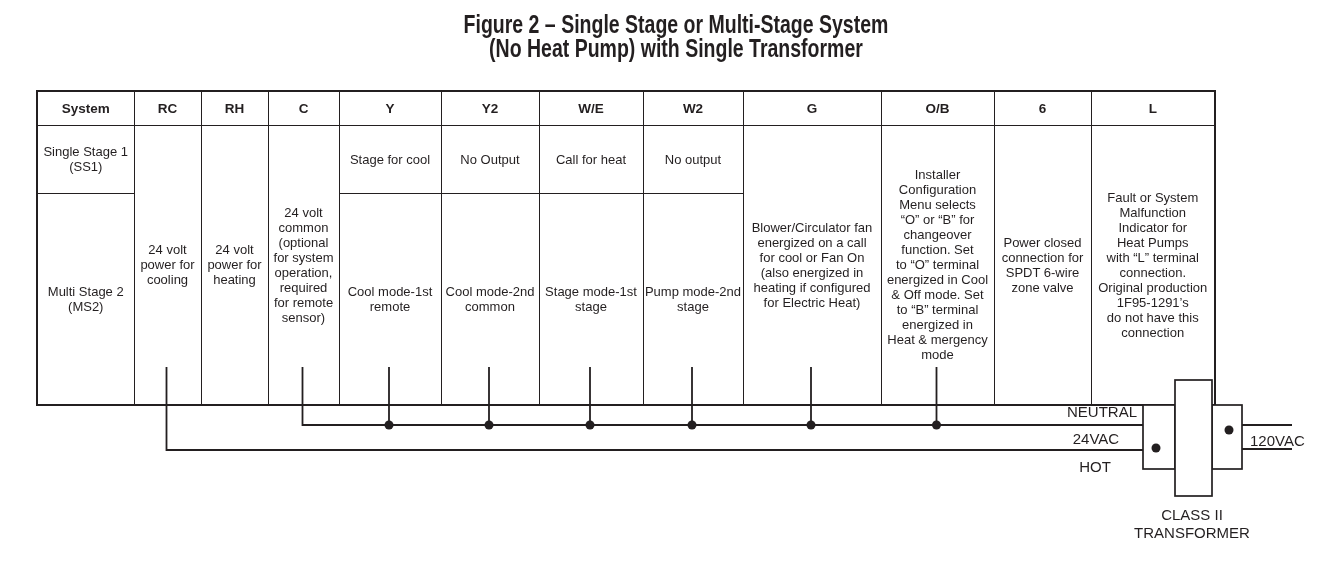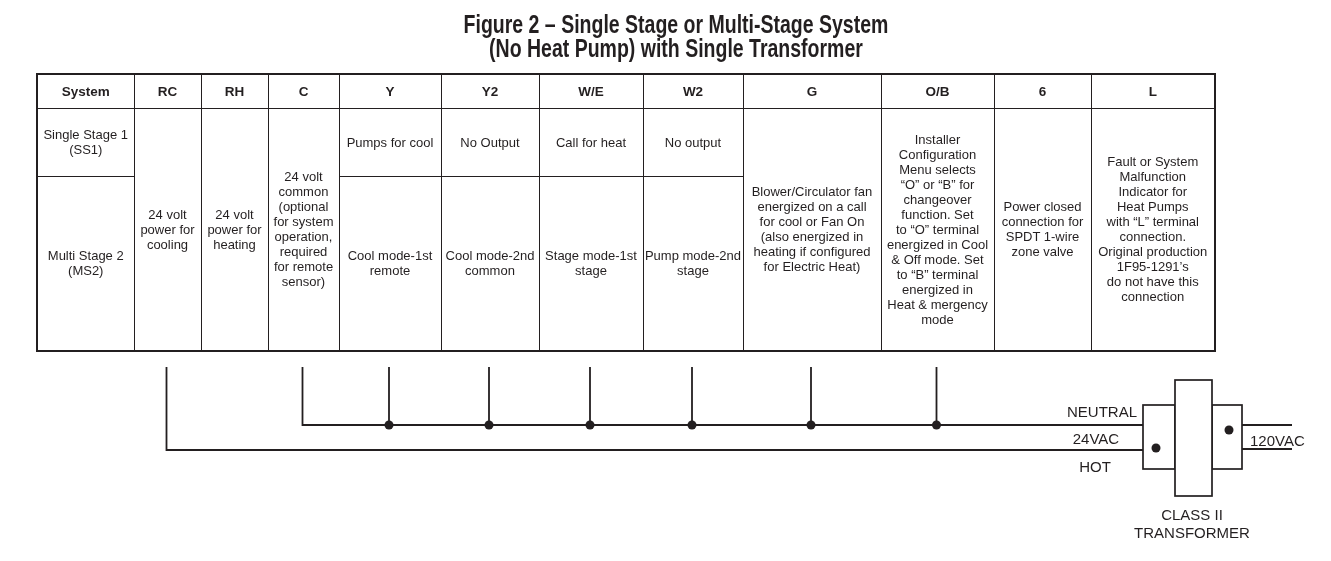--- a/index.html
+++ b/index.html
@@ -8,21 +8,21 @@
     background:#ffffff;color:#231f20;
     font-family:"Liberation Sans",sans-serif;
   }
   .figure-title{
     position:absolute;left:36px;top:12px;width:1280px;
     text-align:center;font-weight:bold;font-size:25px;line-height:24px;
     transform:scaleX(0.78);letter-spacing:0;
     white-space:pre;
   }
   table.terminal-table{
-    position:absolute;left:36px;top:73px;width:1178px;height:279px;
+    position:absolute;left:36px;top:90px;width:1178px;height:316px;
     border-collapse:collapse;table-layout:fixed;
     border:2px solid #231f20;
   }
   table.terminal-table th,
   table.terminal-table td{
     border:1px solid #231f20;
     text-align:center;vertical-align:middle;
     padding:0;margin:0;
     font-size:13px;line-height:15px;
     white-space:pre;
@@ -90,21 +90,21 @@
 power for
 heating</td>
     <td rowspan="2">24 volt
 common
 (optional
 for system
 operation,
 required
 for remote
 sensor)</td>
-    <td>Pumps for cool</td>
+    <td>Stage for cool</td>
     <td>No Output</td>
     <td>Call for heat</td>
     <td>No output</td>
     <td rowspan="2">Blower/Circulator fan
 energized on a call
 for cool or Fan On
 (also energized in
 heating if configured
 for Electric Heat)</td>
     <td rowspan="2">Installer
@@ -115,21 +115,21 @@
 function. Set
 to “O” terminal
 energized in Cool
 &amp; Off mode. Set
 to “B” terminal
 energized in
 Heat &amp; mergency
 mode</td>
     <td rowspan="2">Power closed
 connection for
-SPDT 1-wire
+SPDT 6-wire
 zone valve</td>
     <td rowspan="2">Fault or System
 Malfunction
 Indicator for
 Heat Pumps
 with “L” terminal
 connection.
 Original production
 1F95-1291’s
 do not have this

